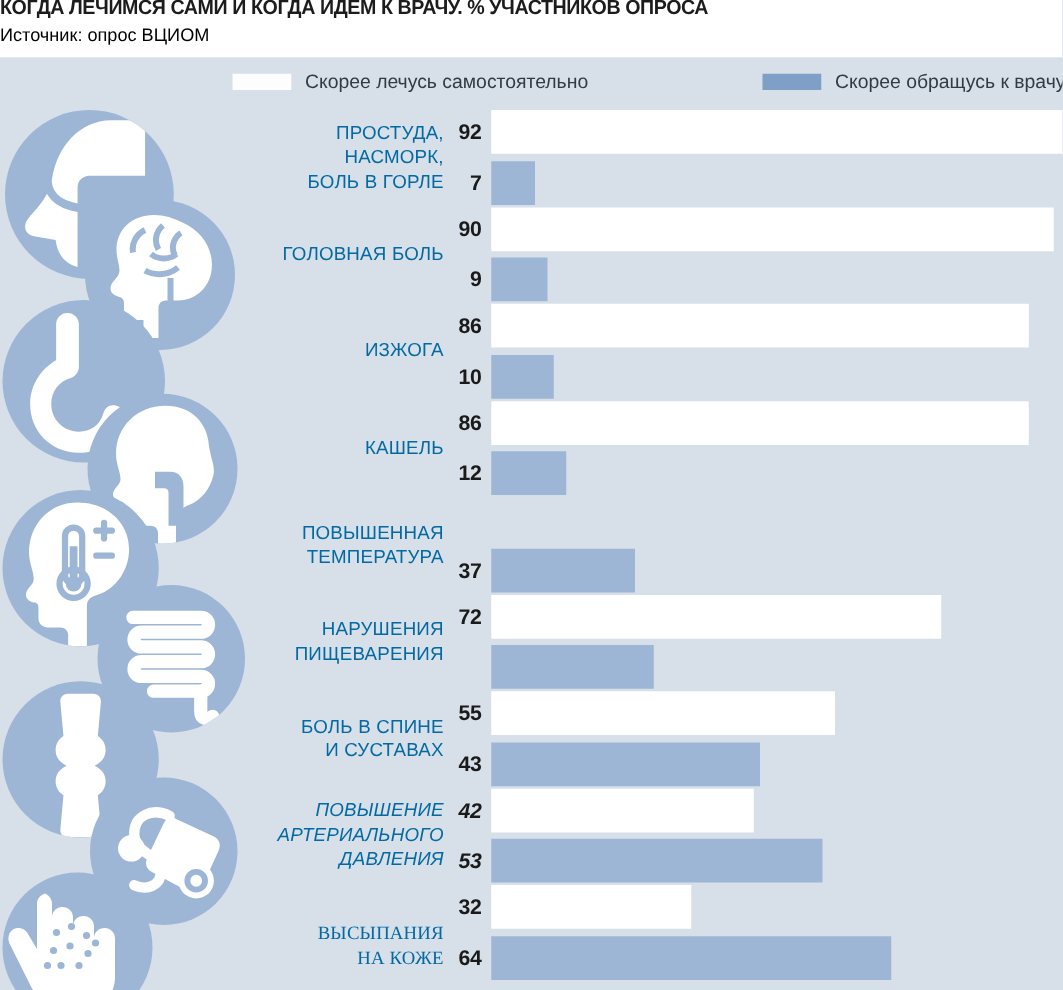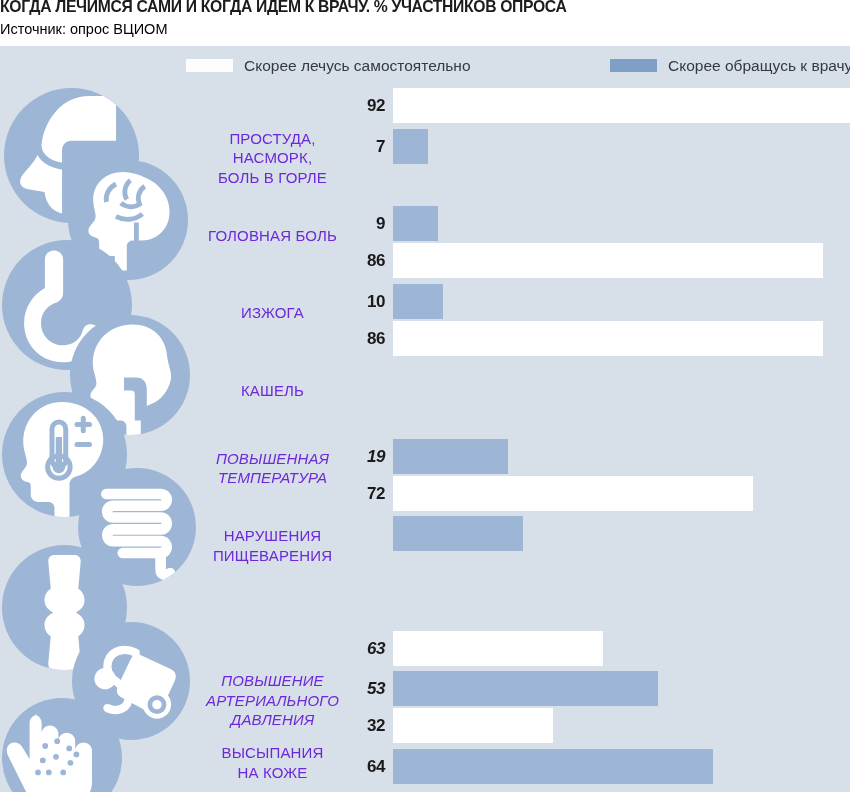--- a/index.html
+++ b/index.html
@@ -57,26 +57,25 @@
   
   #chart-area{
     position:absolute;left:0;top:85px;width:850px;height:707px;
     background:#d7dfe9;
   }
   .row{position:absolute;left:0;width:850px;}
   .row-label{
     position:absolute;
     left:190px;width:165px;
     font-size:15px;
-    color:#6d28d9;
+    color:#0369a1;
     line-height:19.5px;
     letter-spacing:0.15px;
     white-space:pre-line;
-    text-align:center;
-    margin-top:32px;
+    text-align:right;
   }
   .bar-line{position:absolute;left:0;width:850px;height:35px;}
   .bar-value{
     position:absolute;
     left:305px;width:80px;
     text-align:right;
     font-size:17px;
     font-weight:bold;
     color:#1a1a1a;
     line-height:35px;
@@ -124,20 +123,24 @@
         <div class="bar-value">92</div>
         <div class="bar-rect white" style="width: 460px; background: rgb(255, 255, 255);"></div>
       </div>
       <div class="bar-line" style="top: 43.5px;">
         <div class="bar-value">7</div>
         <div class="bar-rect blue" style="width: 35px; background: rgb(157, 182, 214);"></div>
       </div>
     </div>
     <div class="row" style="top: 77.5px; height: 77.5px;">
       <div class="row-label" style="top: 31.25px;">ГОЛОВНАЯ БОЛЬ</div>
+      <div class="bar-line" style="top: 3px;">
+        <div class="bar-value">90</div>
+        <div class="bar-rect white" style="width: 450px; background: rgb(255, 255, 255);"></div>
+      </div>
       <div class="bar-line" style="top: 43.5px;">
         <div class="bar-value">9</div>
         <div class="bar-rect blue" style="width: 45px; background: rgb(157, 182, 214);"></div>
       </div>
     </div>
     <div class="row" style="top: 155px; height: 77.5px;">
       <div class="row-label" style="top: 31.25px;">ИЗЖОГА</div>
       <div class="bar-line" style="top: 3px;">
         <div class="bar-value">86</div>
         <div class="bar-rect white" style="width: 430px; background: rgb(255, 255, 255);"></div>
@@ -146,55 +149,71 @@
         <div class="bar-value">10</div>
         <div class="bar-rect blue" style="width: 50px; background: rgb(157, 182, 214);"></div>
       </div>
     </div>
     <div class="row" style="top: 232.5px; height: 77.5px;">
       <div class="row-label" style="top: 31.25px;">КАШЕЛЬ</div>
       <div class="bar-line" style="top: 3px;">
         <div class="bar-value">86</div>
         <div class="bar-rect white" style="width: 430px; background: rgb(255, 255, 255);"></div>
       </div>
-    </div>
-    <div class="row" style="top: 310px; height: 77.5px; font-style: italic;">
+      <div class="bar-line" style="top: 43.5px;">
+        <div class="bar-value">12</div>
+        <div class="bar-rect blue" style="width: 60px; background: rgb(157, 182, 214);"></div>
+      </div>
+    </div>
+    <div class="row" style="top: 310px; height: 77.5px;">
       <div class="row-label" style="top: 21.5px;">ПОВЫШЕННАЯ
 ТЕМПЕРАТУРА</div>
       <div class="bar-line" style="top: 43.5px;">
-        <div class="bar-value">19</div>
+        <div class="bar-value">37</div>
         <div class="bar-rect blue" style="width: 115px; background: rgb(157, 182, 214);"></div>
       </div>
     </div>
     <div class="row" style="top: 387.5px; height: 77.5px;">
       <div class="row-label" style="top: 21.5px;">НАРУШЕНИЯ
 ПИЩЕВАРЕНИЯ</div>
       <div class="bar-line" style="top: 3px;">
         <div class="bar-value">72</div>
         <div class="bar-rect white" style="width: 360px; background: rgb(255, 255, 255);"></div>
       </div>
       <div class="bar-line" style="top: 43.5px;">
         <div class="bar-rect blue" style="width: 130px; background: rgb(157, 182, 214);"></div>
+      </div>
+    </div>
+    <div class="row" style="top: 465px; height: 77.5px;">
+      <div class="row-label" style="top: 21.5px;">БОЛЬ В СПИНЕ
+И СУСТАВАХ</div>
+      <div class="bar-line" style="top: 3px;">
+        <div class="bar-value">55</div>
+        <div class="bar-rect white" style="width: 275px; background: rgb(255, 255, 255);"></div>
+      </div>
+      <div class="bar-line" style="top: 43.5px;">
+        <div class="bar-value">43</div>
+        <div class="bar-rect blue" style="width: 215px; background: rgb(157, 182, 214);"></div>
       </div>
     </div>
     <div class="row" style="top: 542.5px; height: 77.5px; font-style: italic;">
       <div class="row-label" style="top: 11.75px;">ПОВЫШЕНИЕ
 АРТЕРИАЛЬНОГО
 ДАВЛЕНИЯ</div>
       <div class="bar-line" style="top: 3px;">
-        <div class="bar-value">63</div>
+        <div class="bar-value">42</div>
         <div class="bar-rect white" style="width: 210px; background: rgb(255, 255, 255);"></div>
       </div>
       <div class="bar-line" style="top: 43.5px;">
         <div class="bar-value">53</div>
         <div class="bar-rect blue" style="width: 265px; background: rgb(157, 182, 214);"></div>
       </div>
     </div>
     <div class="row" style="top: 620px; height: 77.5px;">
-      <div class="row-label" style="top: 6px;">ВЫСЫПАНИЯ
+      <div class="row-label" style="top: 33px; font-family: Liberation Serif, serif;">ВЫСЫПАНИЯ
 НА КОЖЕ</div>
       <div class="bar-line" style="top: 3px;">
         <div class="bar-value">32</div>
         <div class="bar-rect white" style="width: 160px; background: rgb(255, 255, 255);"></div>
       </div>
       <div class="bar-line" style="top: 43.5px;">
         <div class="bar-value">64</div>
         <div class="bar-rect blue" style="width: 320px; background: rgb(157, 182, 214);"></div>
       </div>
     </div>

